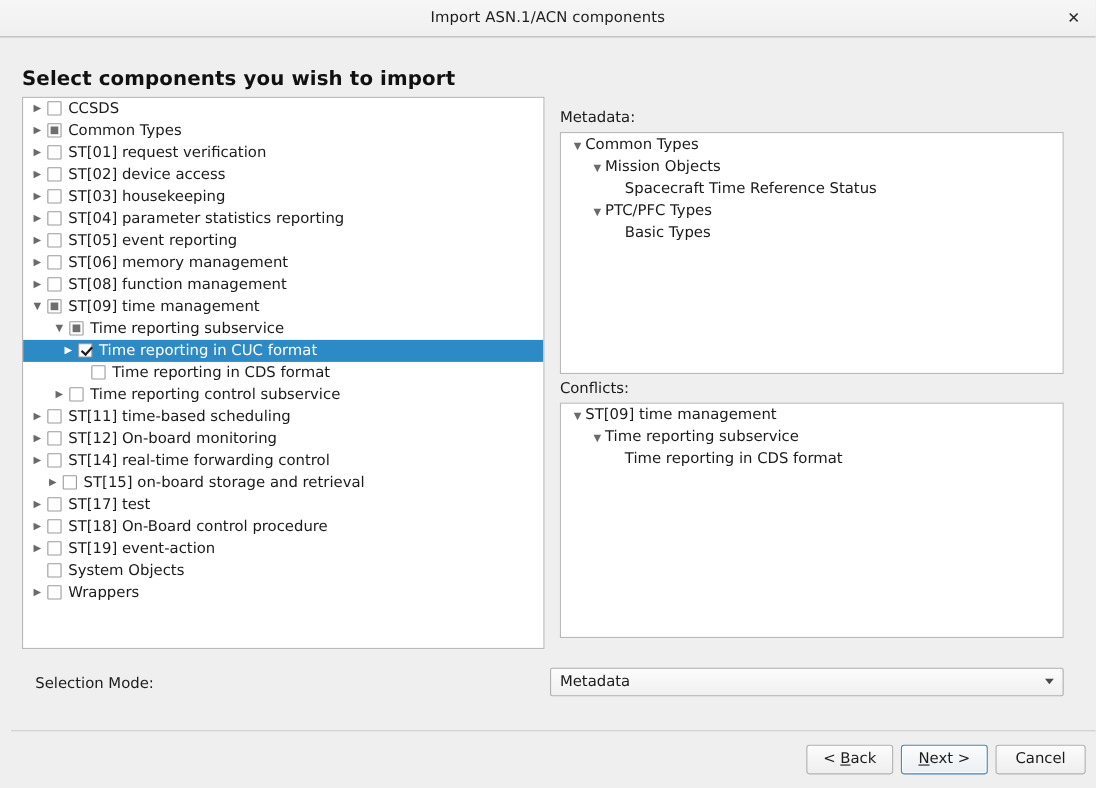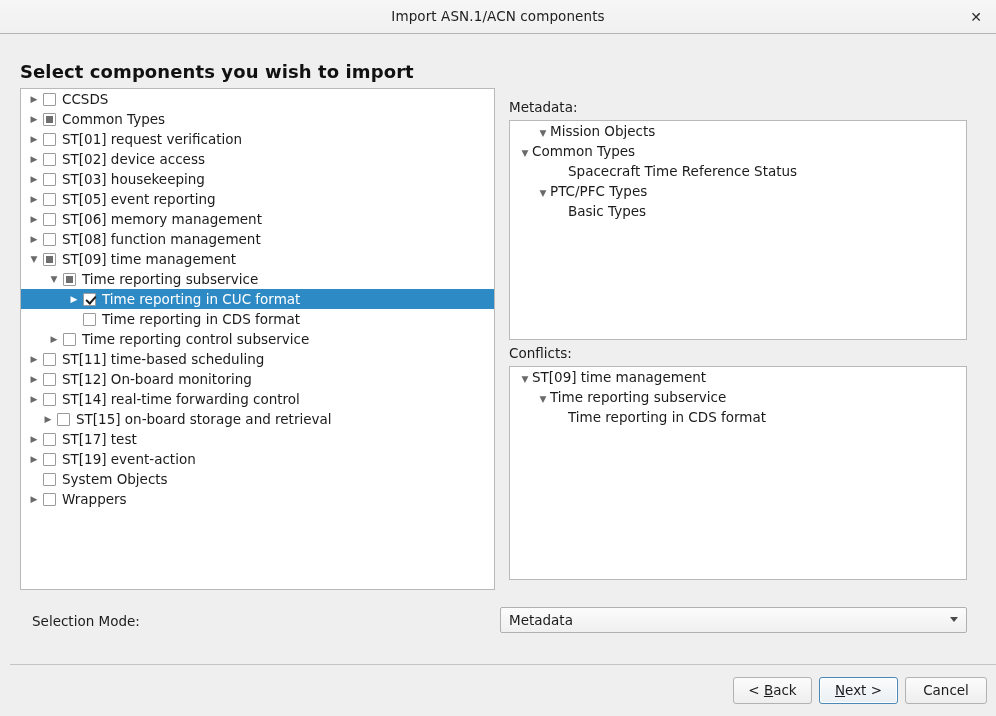--- a/index.html
+++ b/index.html
@@ -242,42 +242,44 @@
 <div class="dialog-body">
 
   <div class="page-heading">Select components you wish to import</div>
 
   <div class="tree-panel" id="component-tree">
       <div class="tree-row" style="padding-left: 6px;"><span class="arrow">▶</span><span class="cbox unchecked"></span><span class="label">CCSDS</span></div>
       <div class="tree-row" style="padding-left: 6px;"><span class="arrow">▶</span><span class="cbox partial"></span><span class="label">Common Types</span></div>
       <div class="tree-row" style="padding-left: 6px;"><span class="arrow">▶</span><span class="cbox unchecked"></span><span class="label">ST[01] request verification</span></div>
       <div class="tree-row" style="padding-left: 6px;"><span class="arrow">▶</span><span class="cbox unchecked"></span><span class="label">ST[02] device access</span></div>
       <div class="tree-row" style="padding-left: 6px;"><span class="arrow">▶</span><span class="cbox unchecked"></span><span class="label">ST[03] housekeeping</span></div>
+      <div class="tree-row" style="padding-left: 6px;"><span class="arrow">▶</span><span class="cbox unchecked"></span><span class="label">ST[04] parameter statistics reporting</span></div>
       <div class="tree-row" style="padding-left: 6px;"><span class="arrow">▶</span><span class="cbox unchecked"></span><span class="label">ST[05] event reporting</span></div>
       <div class="tree-row" style="padding-left: 6px;"><span class="arrow">▶</span><span class="cbox unchecked"></span><span class="label">ST[06] memory management</span></div>
       <div class="tree-row" style="padding-left: 6px;"><span class="arrow">▶</span><span class="cbox unchecked"></span><span class="label">ST[08] function management</span></div>
       <div class="tree-row" style="padding-left: 6px;"><span class="arrow">▼</span><span class="cbox partial"></span><span class="label">ST[09] time management</span></div>
       <div class="tree-row" style="padding-left: 26px;"><span class="arrow">▼</span><span class="cbox partial"></span><span class="label">Time reporting subservice</span></div>
-      <div class="tree-row selected" style="padding-left: 46px; margin-right: 0px;"><span class="arrow empty">▶</span><span class="cbox checked"></span><span class="label">Time reporting in CUC format</span></div>
+      <div class="tree-row selected" style="padding-left: 34px; margin-right: 0px;"><span class="arrow empty">▶</span><span class="cbox checked"></span><span class="label">Time reporting in CUC format</span></div>
       <div class="tree-row" style="padding-left: 46px;"><span class="arrow empty">▶</span><span class="cbox unchecked"></span><span class="label">Time reporting in CDS format</span></div>
       <div class="tree-row" style="padding-left: 26px;"><span class="arrow">▶</span><span class="cbox unchecked"></span><span class="label">Time reporting control subservice</span></div>
       <div class="tree-row" style="padding-left: 6px;"><span class="arrow">▶</span><span class="cbox unchecked"></span><span class="label">ST[11] time-based scheduling</span></div>
       <div class="tree-row" style="padding-left: 6px;"><span class="arrow">▶</span><span class="cbox unchecked"></span><span class="label">ST[12] On-board monitoring</span></div>
       <div class="tree-row" style="padding-left: 6px;"><span class="arrow">▶</span><span class="cbox unchecked"></span><span class="label">ST[14] real-time forwarding control</span></div>
       <div class="tree-row" style="padding-left: 20px;"><span class="arrow">▶</span><span class="cbox unchecked"></span><span class="label">ST[15] on-board storage and retrieval</span></div>
       <div class="tree-row" style="padding-left: 6px;"><span class="arrow">▶</span><span class="cbox unchecked"></span><span class="label">ST[17] test</span></div>
+      <div class="tree-row" style="padding-left: 6px;"><span class="arrow">▶</span><span class="cbox unchecked"></span><span class="label">ST[18] On-Board control procedure</span></div>
       <div class="tree-row" style="padding-left: 6px;"><span class="arrow">▶</span><span class="cbox unchecked"></span><span class="label">ST[19] event-action</span></div>
       <div class="tree-row" style="padding-left: 6px;"><span class="arrow empty">▶</span><span class="cbox unchecked"></span><span class="label">System Objects</span></div>
       <div class="tree-row" style="padding-left: 6px;"><span class="arrow">▶</span><span class="cbox unchecked"></span><span class="label">Wrappers</span></div>
     </div>
 
   <div class="panel-label" id="requires-label">Metadata:</div>
   <div class="side-panel" id="requires-panel">
+      <div class="rt-row" style="padding-left: 8px;"><span class="arrow">▼</span><span>Common Types</span></div>
       <div class="rt-row" style="padding-left: 26px;"><span class="arrow">▼</span><span>Mission Objects</span></div>
-      <div class="rt-row" style="padding-left: 8px;"><span class="arrow">▼</span><span>Common Types</span></div>
       <div class="rt-row" style="padding-left: 44px;"><span class="arrow empty">▶</span><span>Spacecraft Time Reference Status</span></div>
       <div class="rt-row" style="padding-left: 26px;"><span class="arrow">▼</span><span>PTC/PFC Types</span></div>
       <div class="rt-row" style="padding-left: 44px;"><span class="arrow empty">▶</span><span>Basic Types</span></div>
     </div>
 
   <div class="panel-label" id="conflicts-label">Conflicts:</div>
   <div class="side-panel" id="conflicts-panel">
       <div class="rt-row" style="padding-left: 8px;"><span class="arrow">▼</span><span>ST[09] time management</span></div>
       <div class="rt-row" style="padding-left: 26px;"><span class="arrow">▼</span><span>Time reporting subservice</span></div>
       <div class="rt-row" style="padding-left: 44px;"><span class="arrow empty">▶</span><span>Time reporting in CDS format</span></div>

